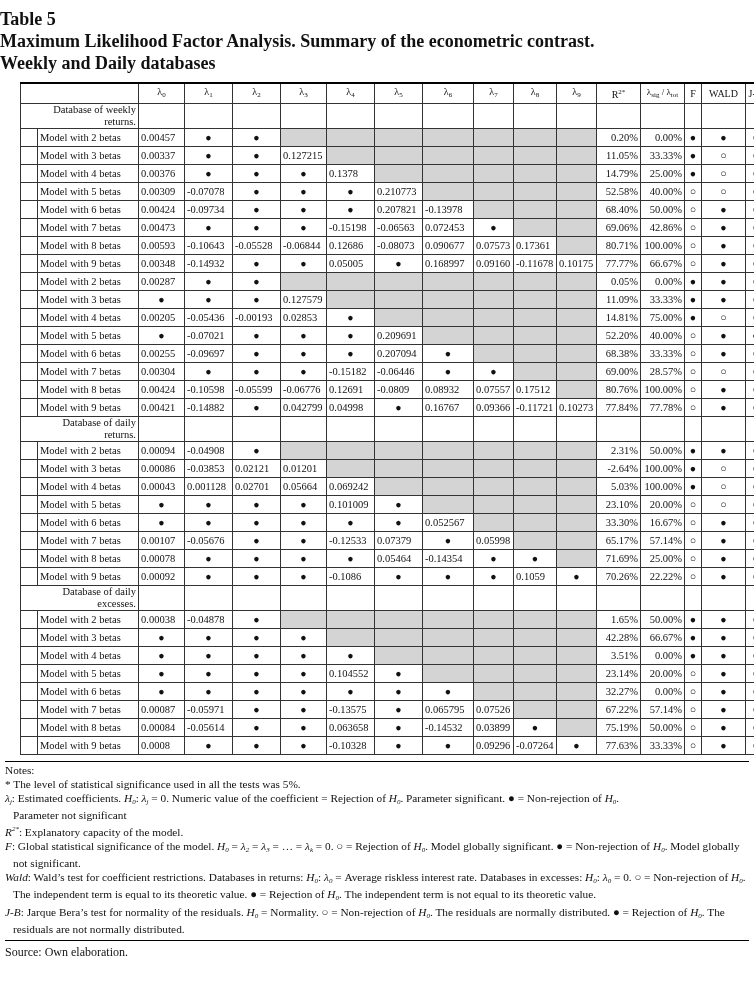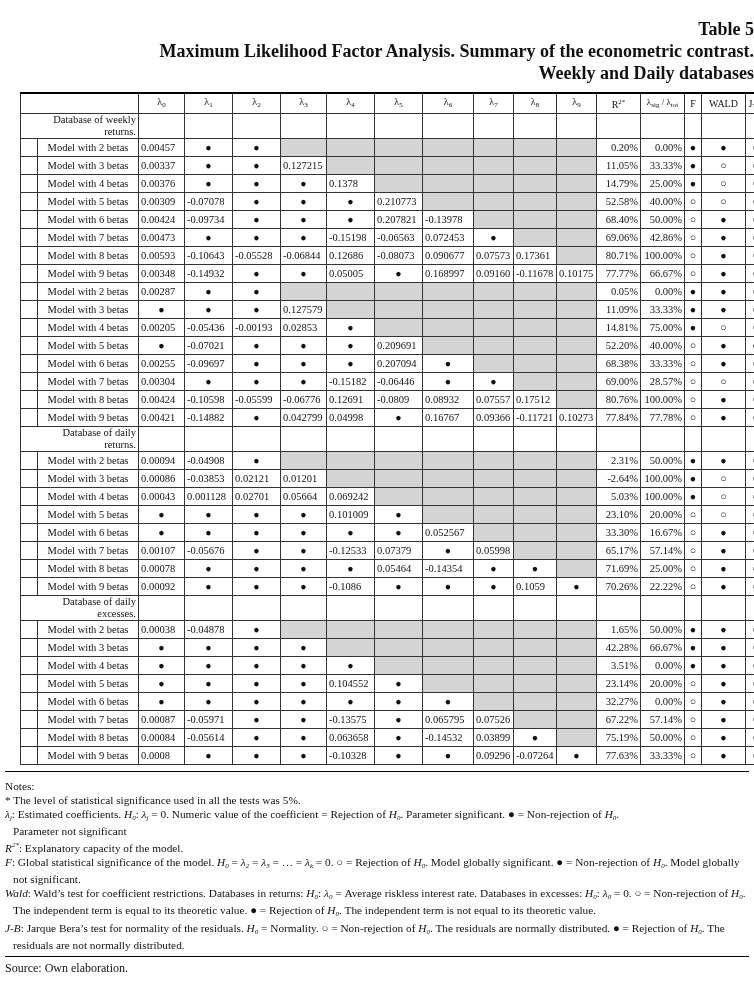--- a/index.html
+++ b/index.html
@@ -1,32 +1,32 @@
 <!DOCTYPE html>
 <html><head>
 <meta charset="utf-8">
 <style>
   html, body { margin: 0; padding: 0; background: #ffffff; }
   body { width: 754px; height: 987px; overflow: hidden; font-family: "Liberation Serif", "DejaVu Serif", serif; color: #111; }
-  .title-block { text-align: right; font-weight: bold; padding-top: 18px; }
+  .title-block { text-align: left; font-weight: bold; padding-top: 8px; }
   .title-block div { font-size: 18px; line-height: 22px; }
   table.main { border-collapse: collapse; margin-left: 20px; margin-top: 8px; width: 745px; table-layout: fixed; font-size: 10.5px; }
   table.main td, table.main th { border: 1px solid #333; padding: 0 2px; height: 17px; line-height: 15px; white-space: nowrap; overflow: hidden; }
   table.main th { font-weight: normal; font-size: 10px; text-align: center; height: 17px; }
   table.main thead tr { border-top: 2px solid #000; }
-  td.lbl { text-align: center; padding-left: 4px; }
+  td.lbl { text-align: left; padding-left: 4px; }
   td.num { text-align: left; }
   td.pct { text-align: right; }
   td.dot { text-align: center; }
   td.sh { background: #d4d4d4; }
   td.indent { border-left: 1px solid #333; border-right: 1px solid #333; border-top: none; border-bottom: none; }
   tr.section td.sec { text-align: right; padding-left: 14px; white-space: normal; line-height: 12px; }
   tr.section td.secfill { }
   sub { font-size: 7px; vertical-align: -2px; }
-  .notes { margin: 6px 5px 0 5px; font-size: 11.3px; line-height: 13px; border-top: 1px solid #000; padding-top: 8px; }
+  .notes { margin: 6px 5px 0 5px; font-size: 11.3px; line-height: 13px; border-top: 1px solid #000; padding-top: 2px; }
   .notes p { margin: 0 0 1px 0; }
   .notes p.ind { padding-left: 8px; text-indent: -8px; }
   .source { margin: 4px 5px 0 5px; border-top: 1.5px solid #000; padding-top: 4px; font-size: 12px; }
 </style>
 </head>
 <body>
 
 <div class="title-block">
   <div>Table 5</div>
   <div>Maximum Likelihood Factor Analysis. Summary of the econometric contrast.</div>

